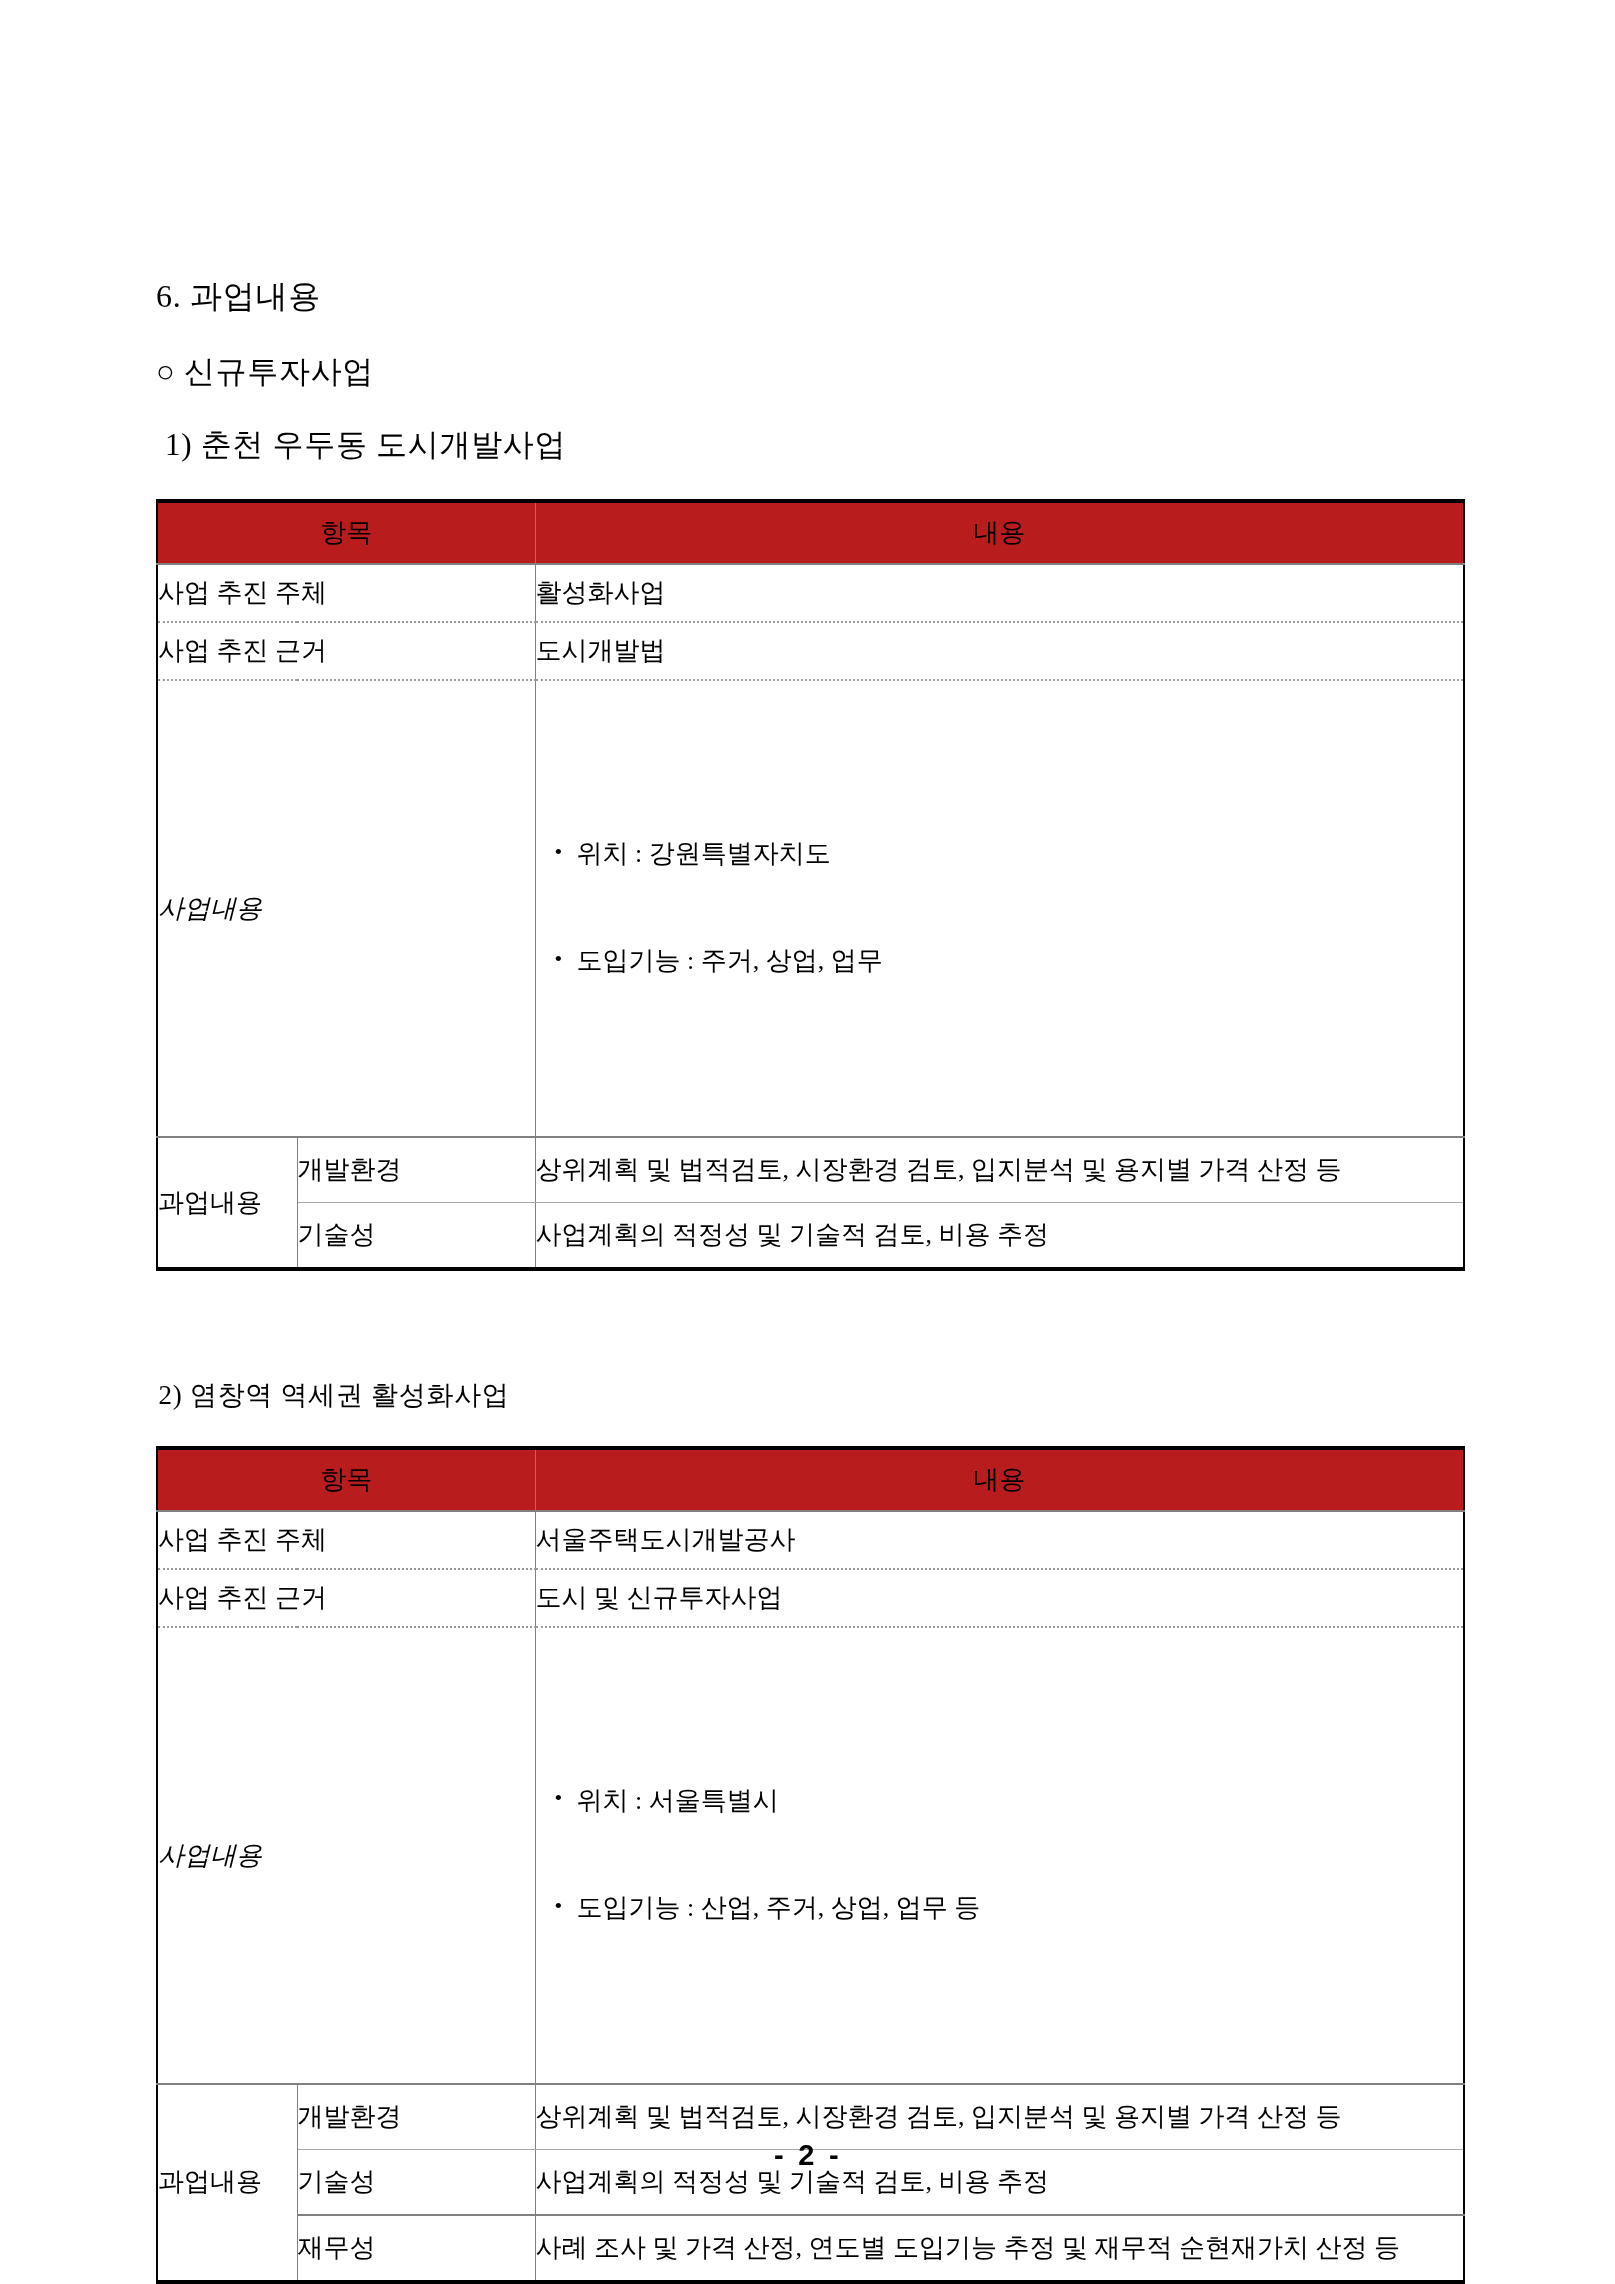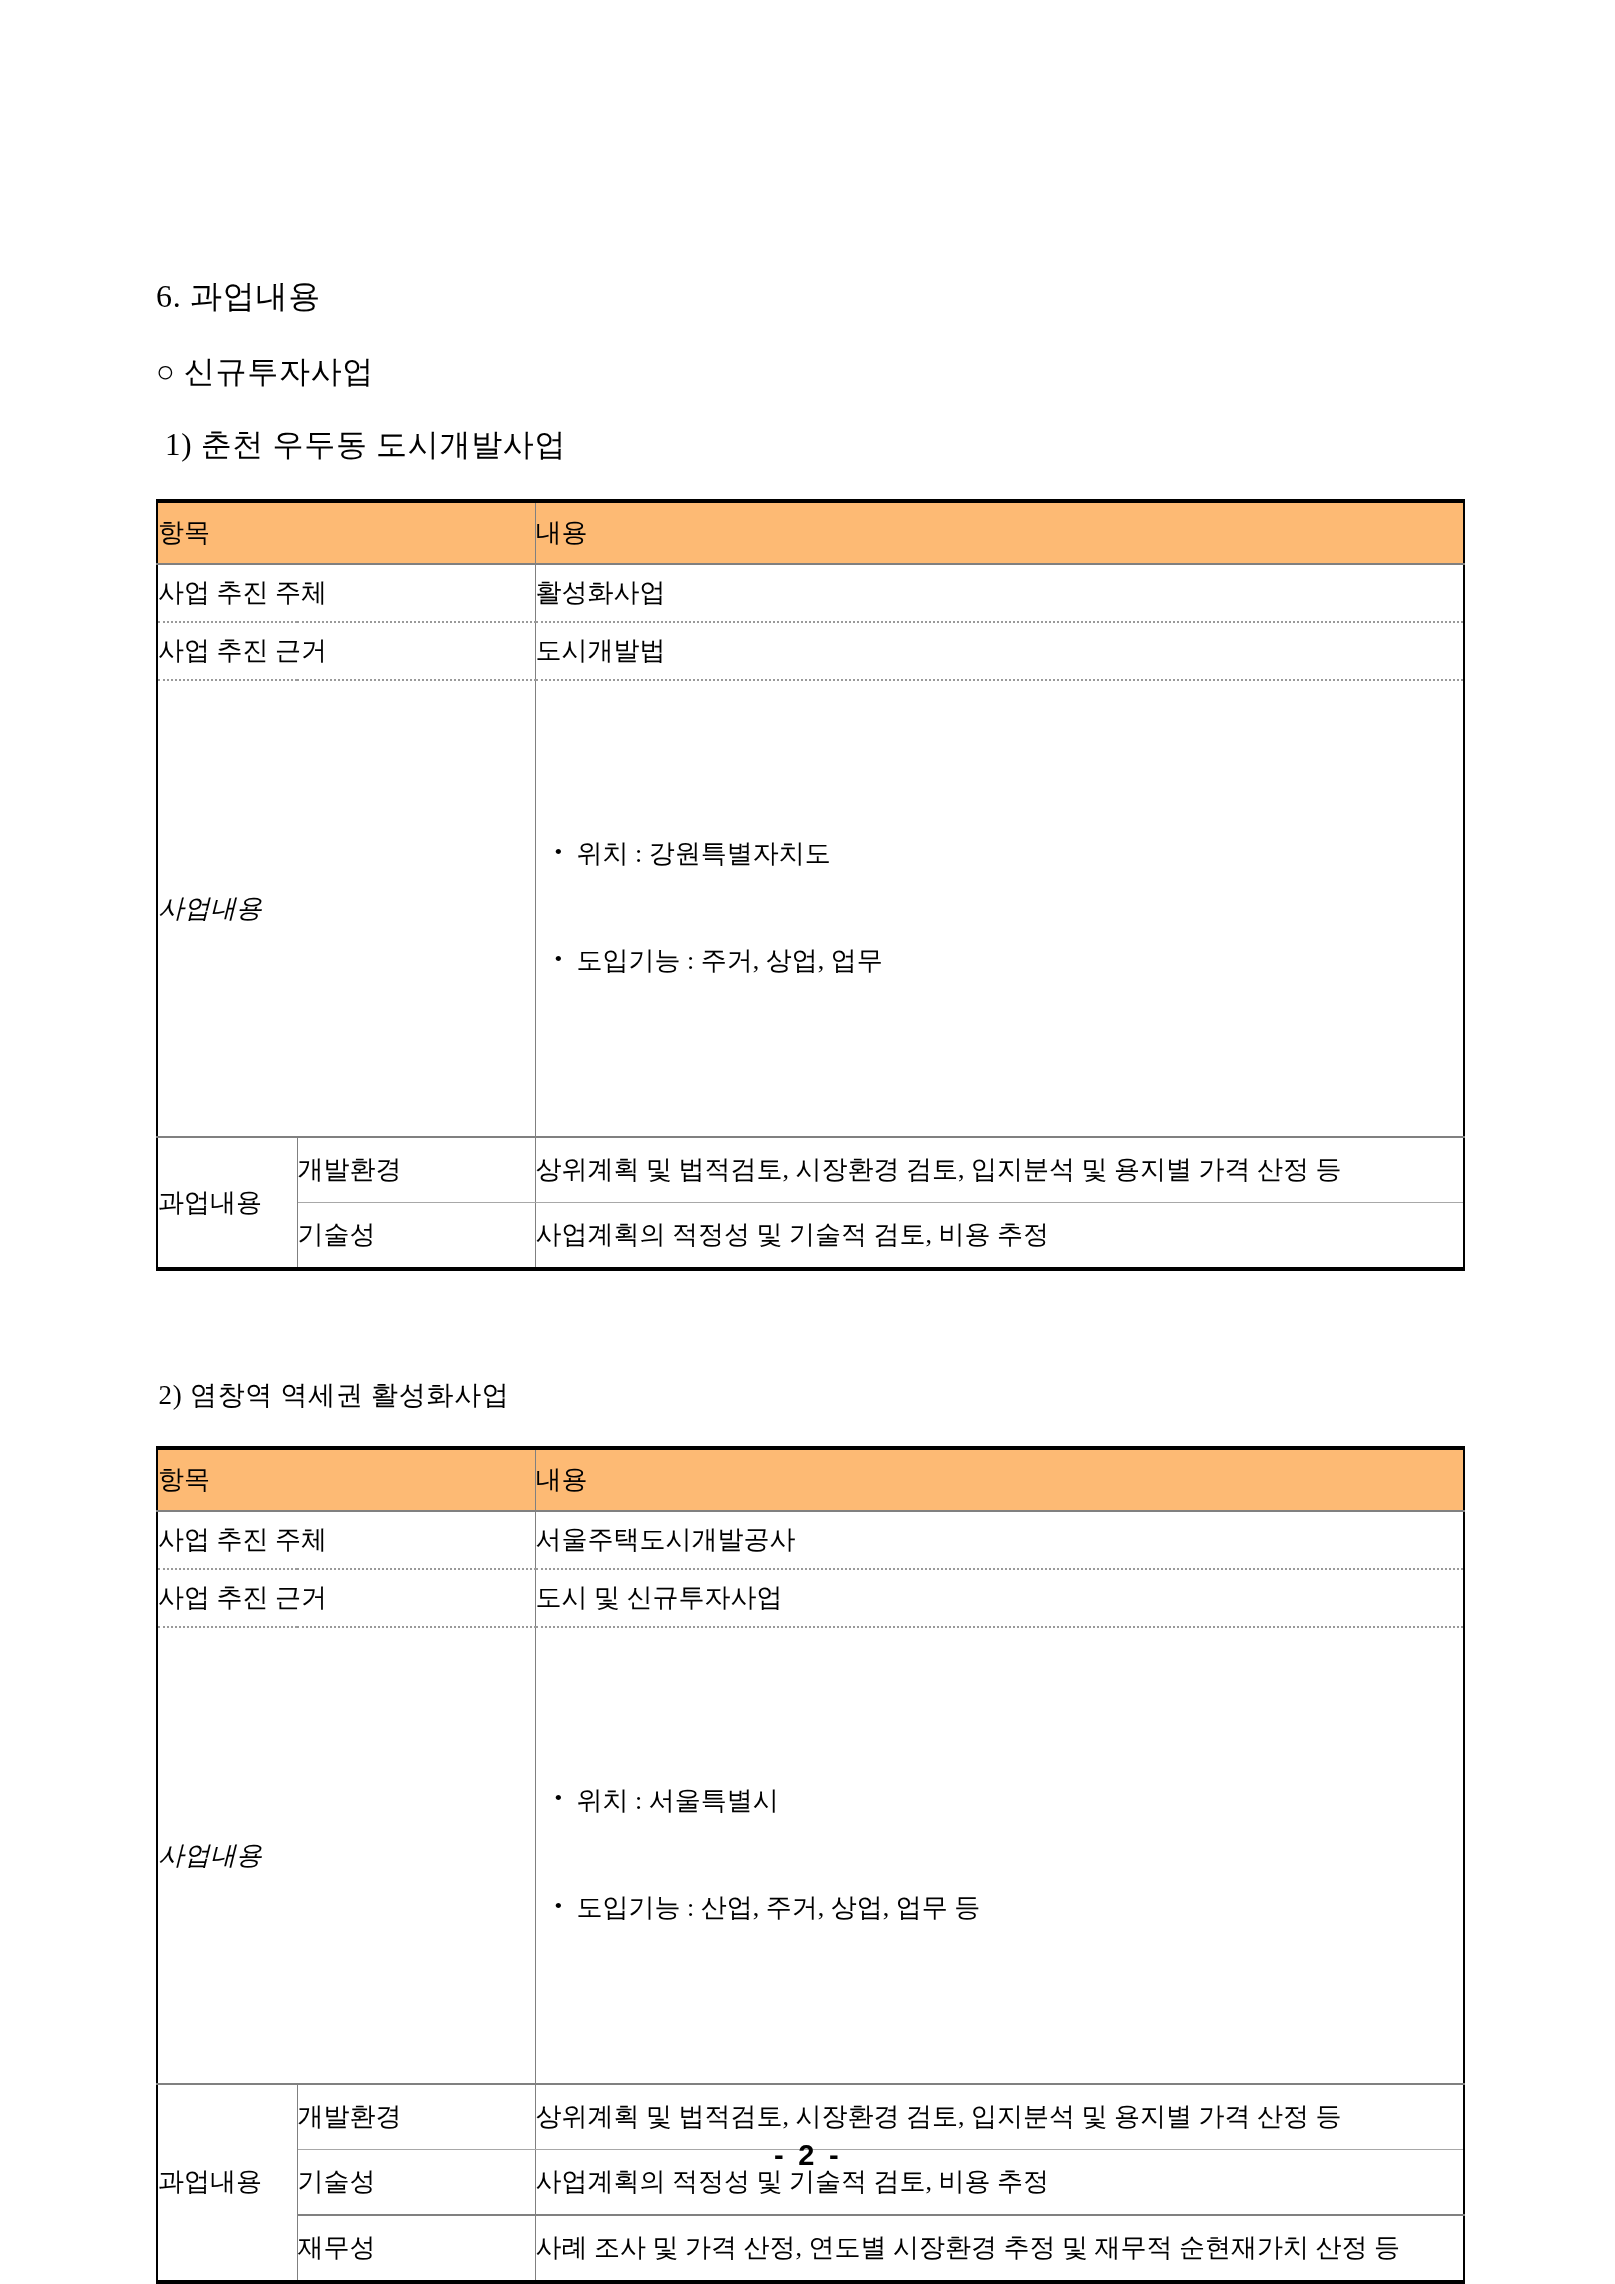--- a/index.html
+++ b/index.html
@@ -73,22 +73,22 @@
     border-right: 2.6px solid #000;
   }
   table.doc-table td, table.doc-table th {
     padding: 0;
     vertical-align: middle;
     font-weight: normal;
     font-size: 26px;
     line-height: 1.35;
   }
   .hdr-row th {
-    background: #fdba74;
-    text-align: left;
+    background: #b91c1c;
+    text-align: center;
     height: 60px;
     border-bottom: 2px solid #808080;
     font-size: 27px;
   }
   .hdr-row th.col-a { border-right: 1.3px solid #808080; }
 
   td.label-cell {
     padding-left: 14.3px;
     height: 56px;
     border-right: 1.3px solid #808080;
@@ -259,21 +259,21 @@
           <td class="value-cell">상위계획 및 법적검토, 시장환경 검토, 입지분석 및 용지별 가격 산정 등</td>
         </tr>
 
         <tr class="solid-sep">
           <td class="sub-label-cell">기술성</td>
           <td class="value-cell">사업계획의 적정성 및 기술적 검토, 비용 추정</td>
         </tr>
 
         <tr>
           <td class="sub-label-cell">재무성</td>
-          <td class="value-cell">사례 조사 및 가격 산정, 연도별 시장환경 추정 및 재무적 순현재가치 산정 등</td>
+          <td class="value-cell">사례 조사 및 가격 산정, 연도별 도입기능 추정 및 재무적 순현재가치 산정 등</td>
         </tr>
       </tbody>
     </table>
 
   </div>
 
   <div class="page-number">- 2 -</div>
 
 </div>
 

